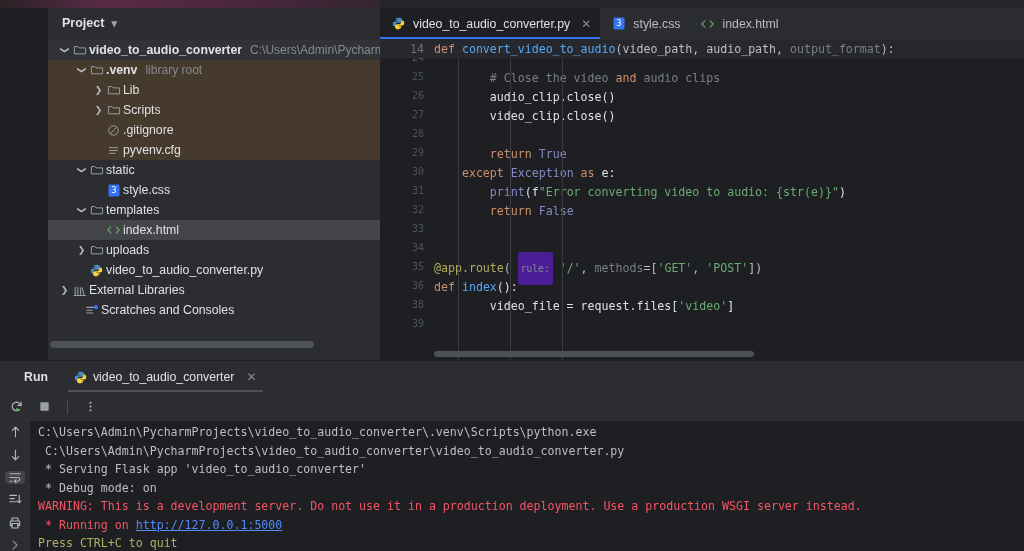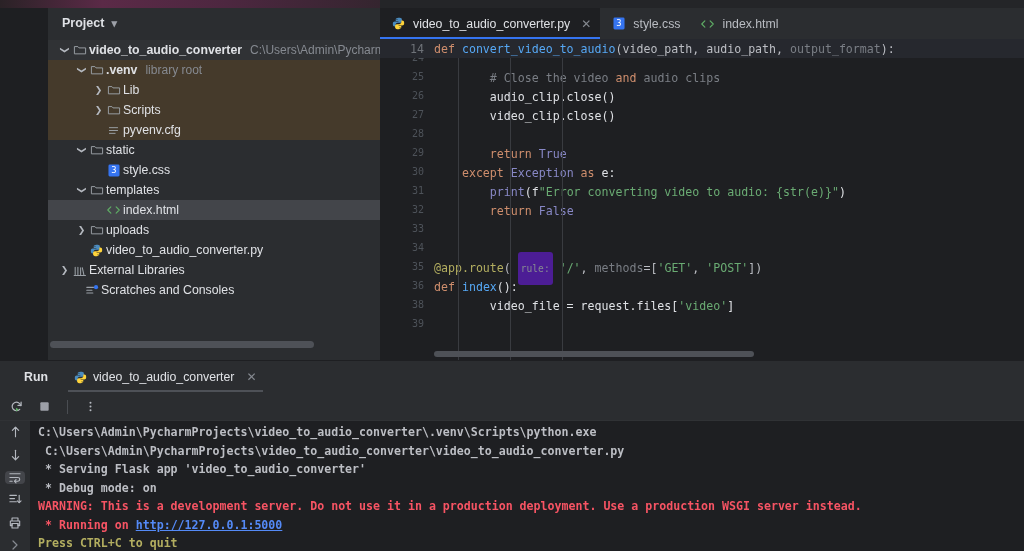--- a/index.html
+++ b/index.html
@@ -166,21 +166,21 @@
     display: flex; flex-direction: column; align-items: center; gap: 9px;
   }
   .cg-btn { width: 20px; height: 17px; display:flex; align-items:center; justify-content:center; }
   .cg-btn.on { background: #43454a; border-radius: 4px; }
 
   #console {
     flex: 1; background: #1e1f22; padding: 4px 0 0 8px;
     font-family: "DejaVu Sans Mono", monospace; font-size: 11.6px;
     overflow: hidden;
   }
-  .oline { height: 18.5px; white-space: pre; color: #bcbec4; font-weight: bold; }
+  .oline { height: 18.5px; white-space: pre; color: #bcbec4; }
   .o-white { color: #bcbec4; }
   .o-red { color: #f75464; }
   .o-yellow { color: #b3ae60; }
   .o-link { color: #548af7; text-decoration: underline; }
 </style>
 </head>
 <body>
 
 <div id="top-strip"></div>
 <div id="top-strip-right"></div>
@@ -222,20 +222,30 @@
         <span class="lbl">Lib</span>
       </div>
       <div class="row venvbg" style="padding-left: 44px;">
         <span class="arrow">❯</span>
         <span class="ico">
           <svg width="14" height="14" viewBox="0 0 16 16" fill="none" stroke="#9aa0a6" stroke-width="1.1" stroke-linejoin="round">
             <path d="M1.6 12.4V4.1h4l1.3 1.5h7.5v6.8z"></path>
           </svg>
         </span>
         <span class="lbl">Scripts</span>
+      </div>
+      <div class="row venvbg" style="padding-left: 44px;">
+        <span class="arrow none">❯</span>
+        <span class="ico">
+          <svg width="13" height="13" viewBox="0 0 16 16" fill="none" stroke="#9aa0a6" stroke-width="1.2">
+            <circle cx="8" cy="8" r="5.8"></circle>
+            <path d="M4 12L12 4"></path>
+          </svg>
+        </span>
+        <span class="lbl">.gitignore</span>
       </div>
       <div class="row venvbg" style="padding-left: 44px;">
         <span class="arrow none">❯</span>
         <span class="ico">
           <svg width="13" height="13" viewBox="0 0 16 16" stroke="#9aa0a6" stroke-width="1.2" stroke-linecap="round">
             <path d="M3 4.5h10M3 8h10M3 11.5h7"></path>
           </svg>
         </span>
         <span class="lbl">pyvenv.cfg</span>
       </div>

